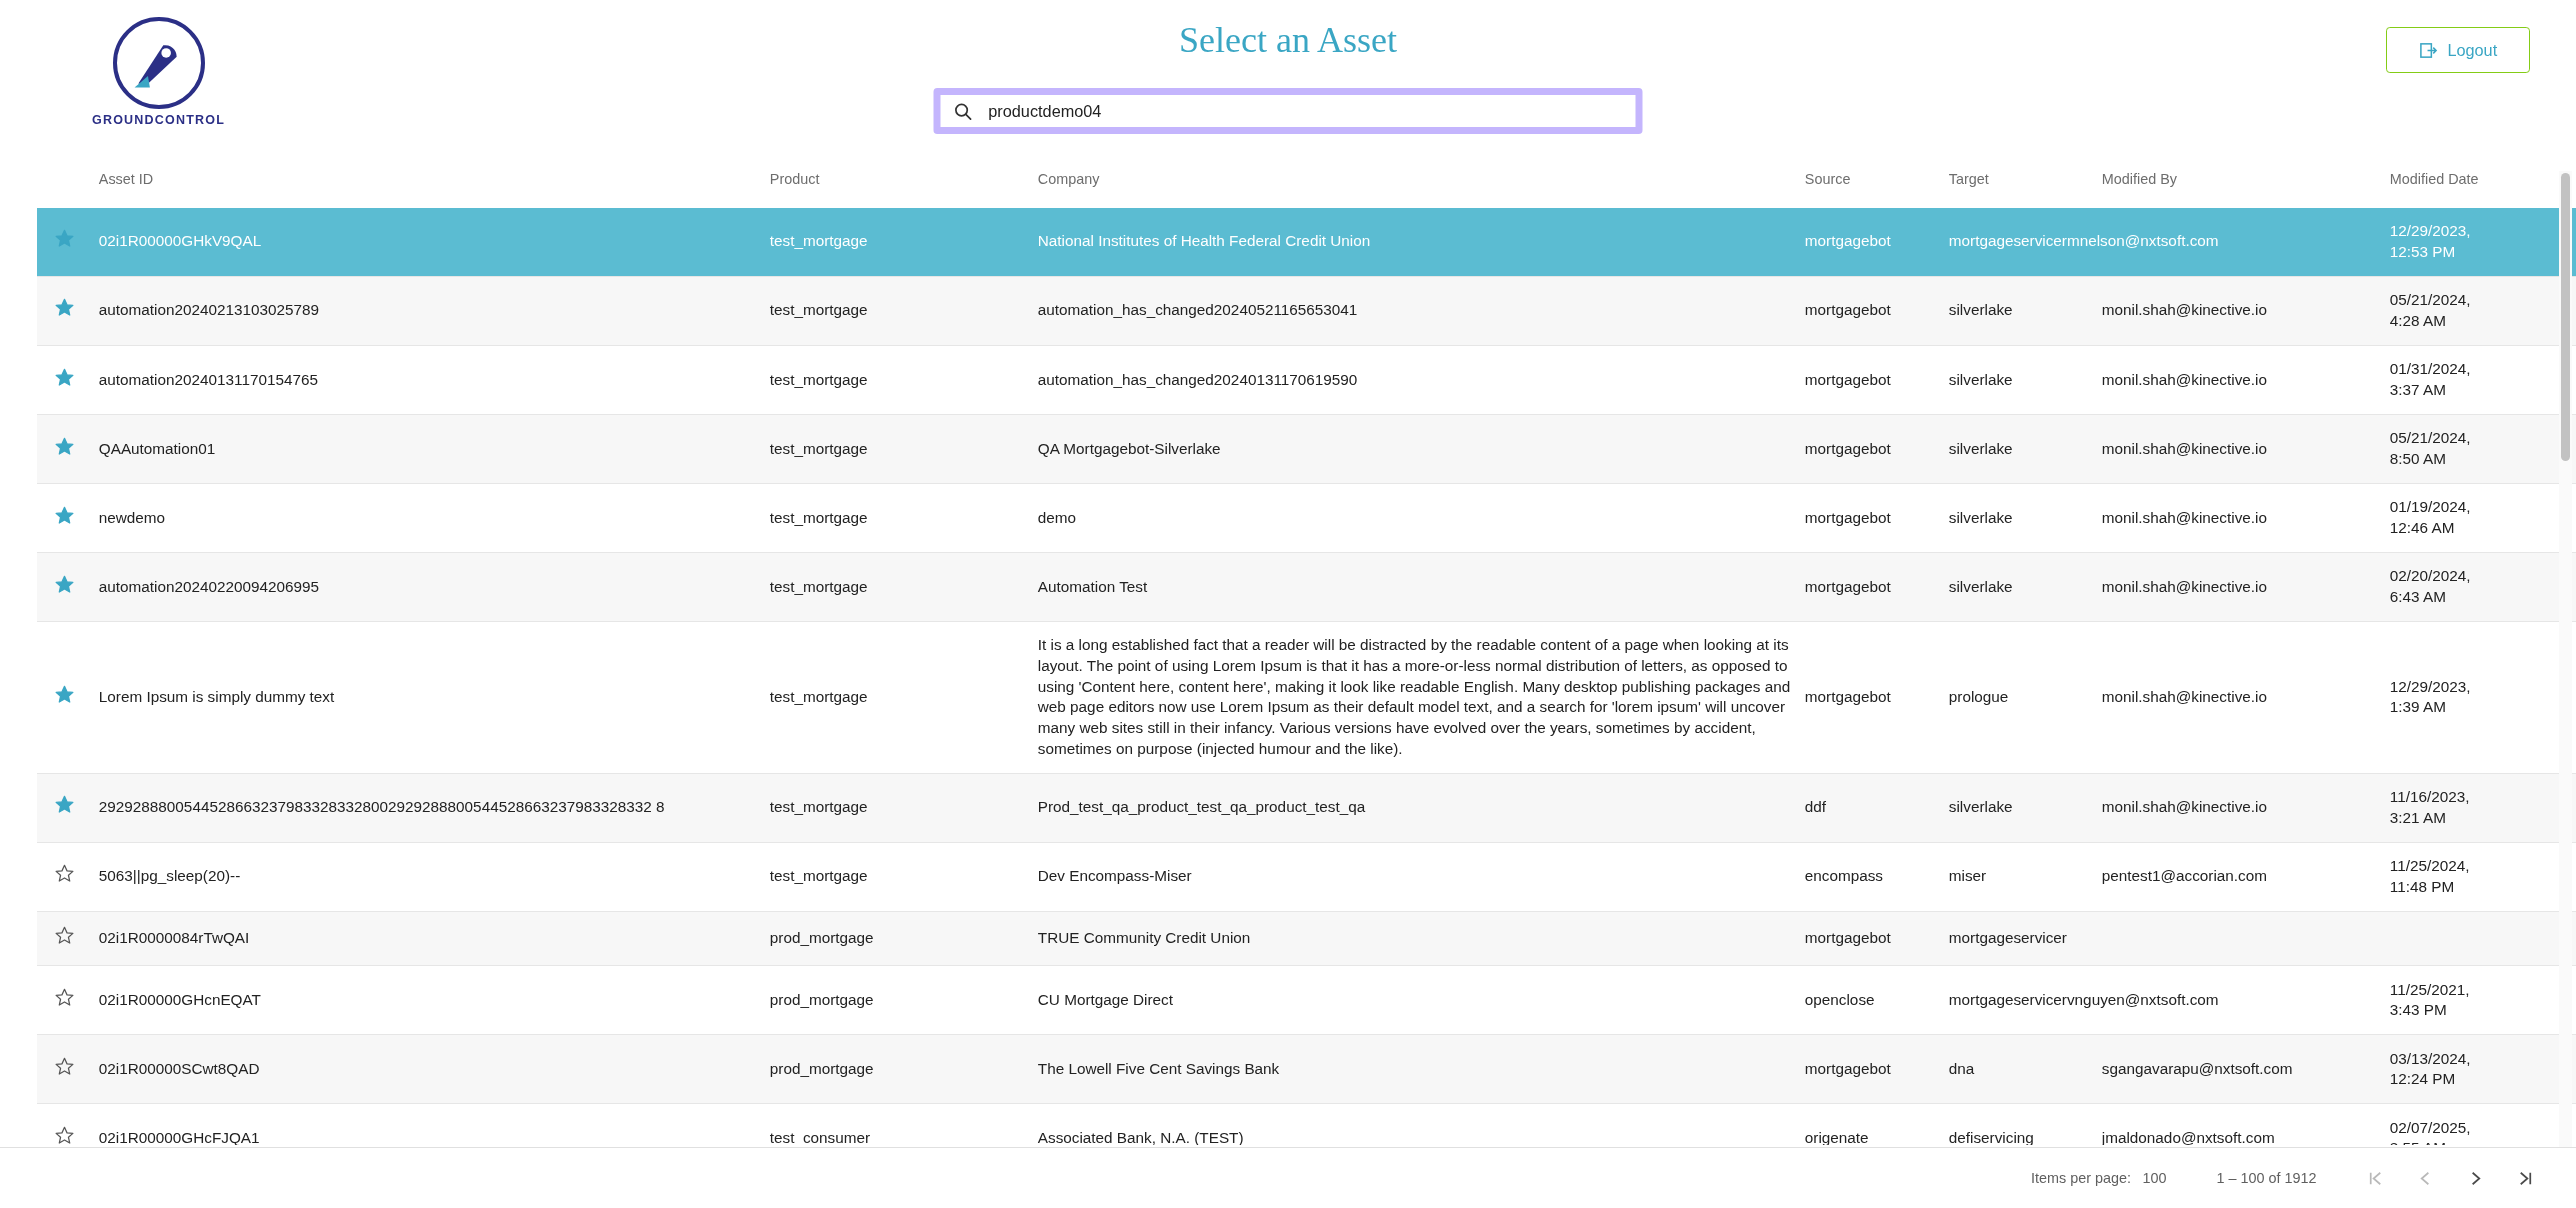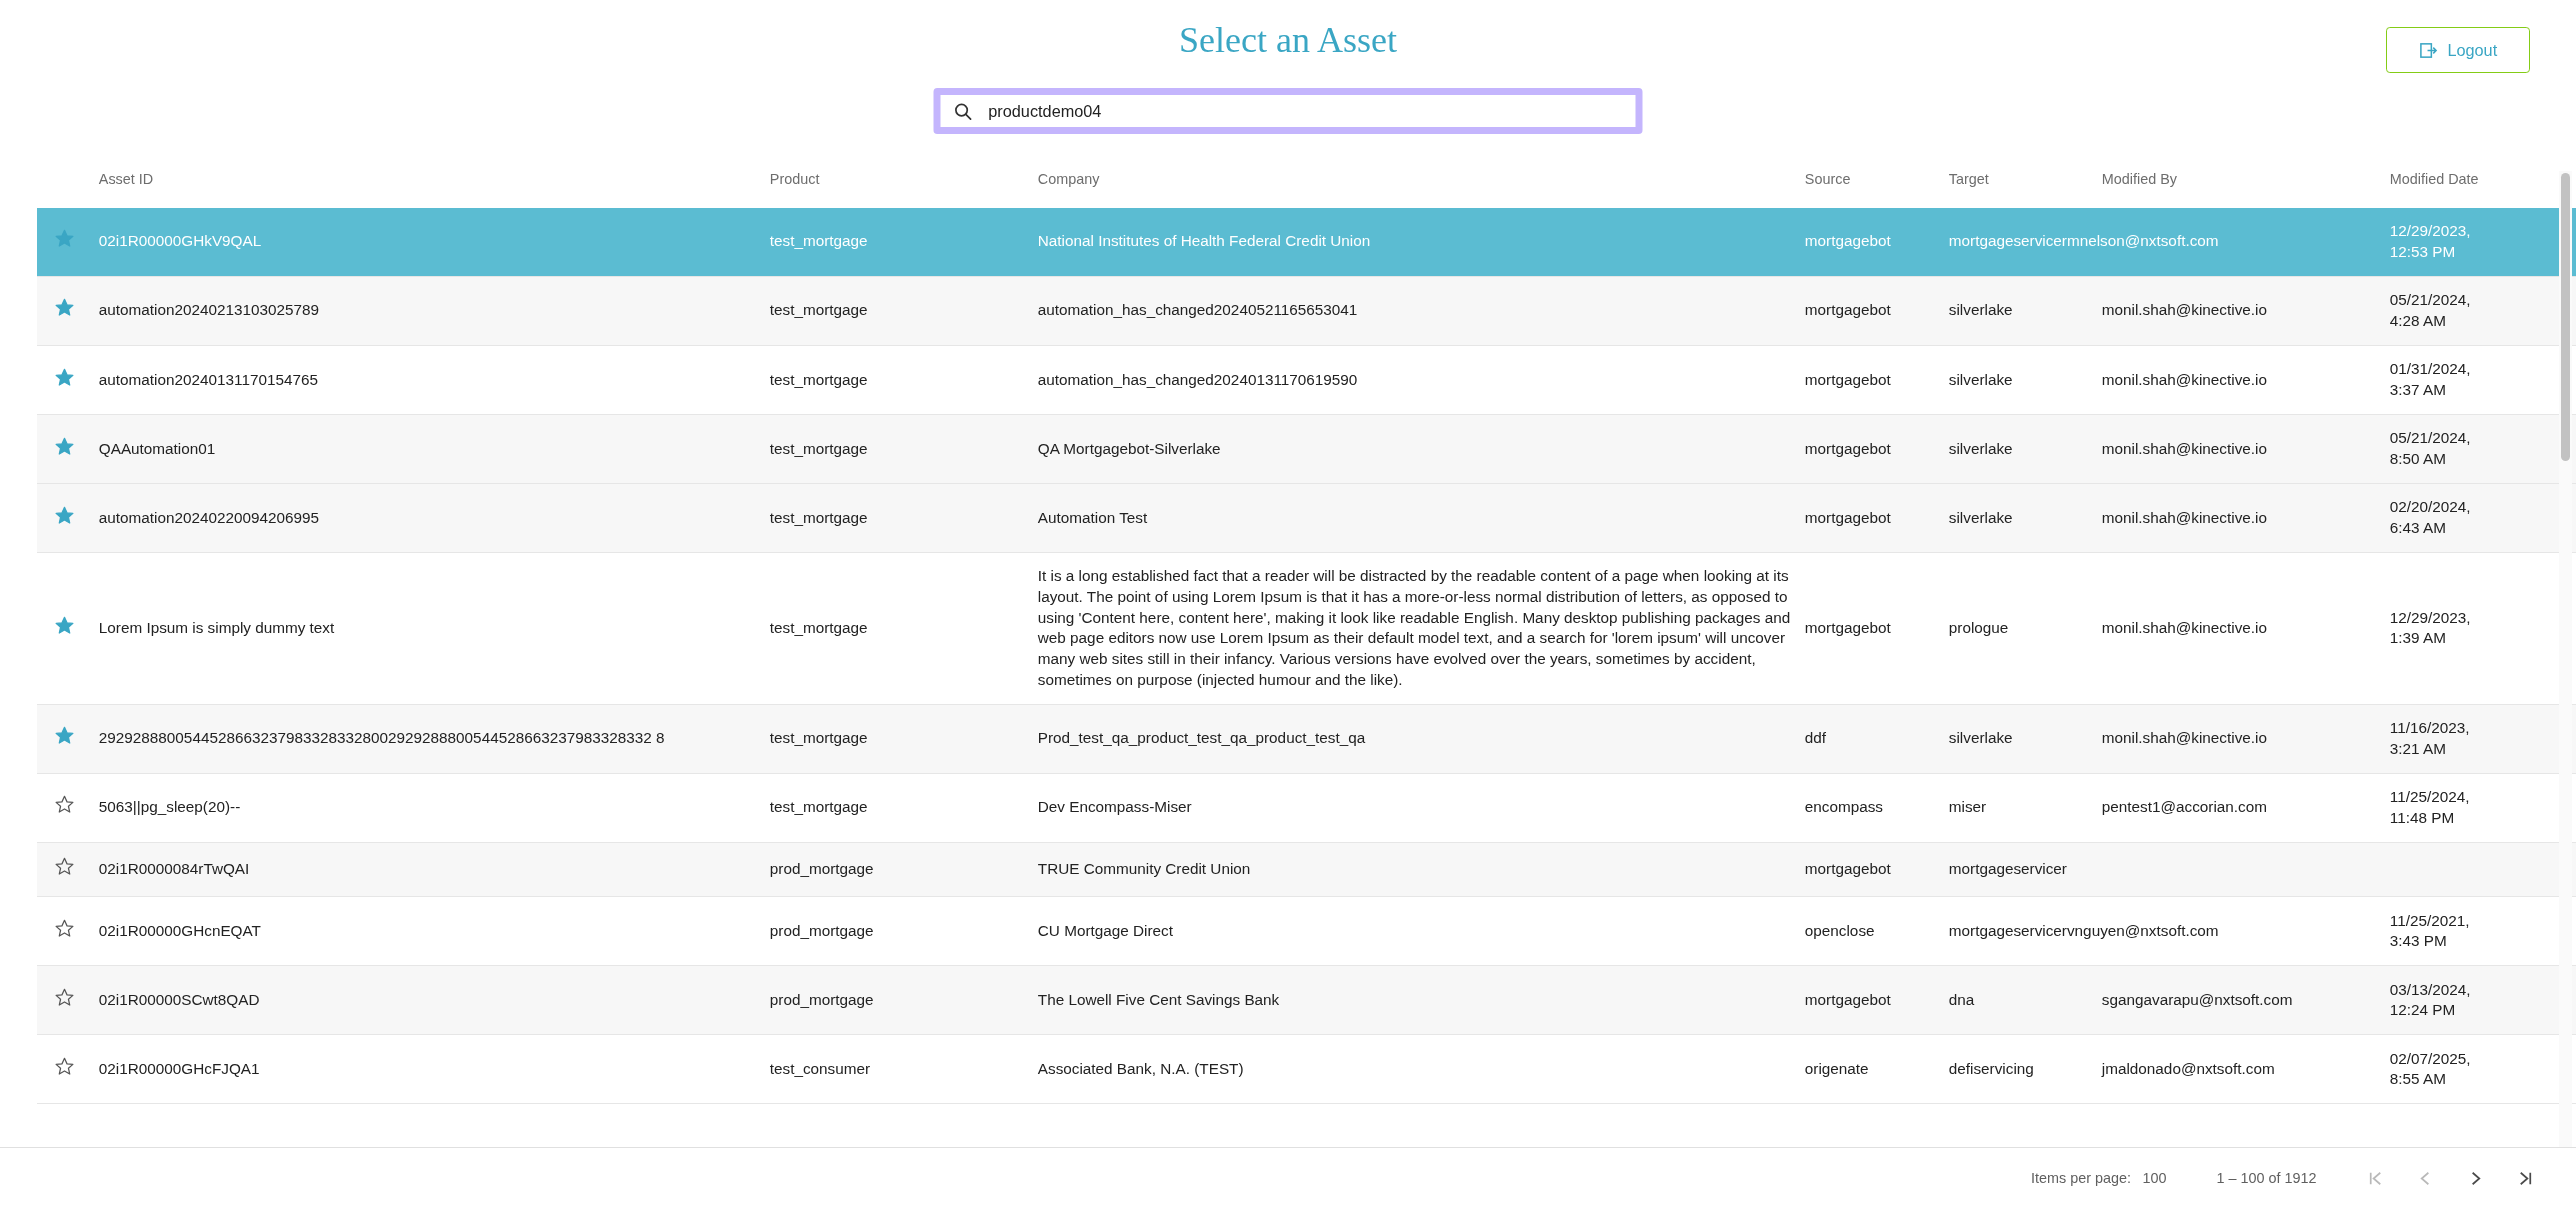--- a/index.html
+++ b/index.html
@@ -191,20 +191,30 @@
   .pg-btn.active { color: #4a4a4a; }
   .pg-btn.disabled { color: #b9b9b9; }
 </style>
 </head>
 <body>
 
 <div class="app">
 
   <div class="header">
 
+    <div class="logo">
+      <div class="logo-mark">
+        <svg width="67" height="67" viewBox="0 0 70 70" aria-hidden="true">
+          <path d="M14 56 L40 16 a12 12 0 0 1 14 12 L22 58 Z" fill="#2b2f86"></path>
+          <circle cx="43" cy="24" r="5" fill="#ffffff"></circle>
+          <path d="M10 60 L24 48 L26 60 Z" fill="#3aa6c4"></path>
+        </svg>
+      </div>
+      <div class="logo-text">GROUNDCONTROL</div>
+    </div>
 
     <div class="page-title">Select an Asset</div>
 
     <div class="logout-btn">
       <span class="ico">
         <svg width="19" height="19" viewBox="0 0 20 20" aria-hidden="true">
           <rect x="2" y="3" width="11" height="14" fill="none" stroke="#3aa6c4" stroke-width="1.6"></rect>
           <path d="M9 10 H18 M15 7 L18 10 L15 13" fill="none" stroke="#3aa6c4" stroke-width="1.6"></path>
         </svg>
       </span>
@@ -282,20 +292,33 @@
                 </svg></span></td>
             <td class="c-id">QAAutomation01</td>
             <td class="c-prod">test_mortgage</td>
             <td class="c-comp">QA Mortgagebot-Silverlake</td>
             <td class="c-src">mortgagebot</td>
             <td class="c-tgt">silverlake</td>
             <td class="c-mod">monil.shah@kinective.io</td>
             <td class="c-date date2">05/21/2024,
 8:50 AM</td>
           </tr>
+          <tr>
+            <td class="c-star"><span class="star"><svg width="21" height="21" viewBox="0 0 24 24" aria-hidden="true">
+                  <path d="M12 2.6 L14.9 9 L21.6 9.6 L16.5 14 L18 20.6 L12 17.1 L6 20.6 L7.5 14 L2.4 9.6 L9.1 9 Z" fill="#3aa6c4" stroke="#3aa6c4" stroke-width="1.4" stroke-linejoin="round"></path>
+                </svg></span></td>
+            <td class="c-id">newdemo</td>
+            <td class="c-prod">test_mortgage</td>
+            <td class="c-comp">demo</td>
+            <td class="c-src">mortgagebot</td>
+            <td class="c-tgt">silverlake</td>
+            <td class="c-mod">monil.shah@kinective.io</td>
+            <td class="c-date date2">01/19/2024,
+12:46 AM</td>
+          </tr>
           <tr class="row-alt">
             <td class="c-star"><span class="star"><svg width="21" height="21" viewBox="0 0 24 24" aria-hidden="true">
                   <path d="M12 2.6 L14.9 9 L21.6 9.6 L16.5 14 L18 20.6 L12 17.1 L6 20.6 L7.5 14 L2.4 9.6 L9.1 9 Z" fill="#3aa6c4" stroke="#3aa6c4" stroke-width="1.4" stroke-linejoin="round"></path>
                 </svg></span></td>
             <td class="c-id">automation20240220094206995</td>
             <td class="c-prod">test_mortgage</td>
             <td class="c-comp">Automation Test</td>
             <td class="c-src">mortgagebot</td>
             <td class="c-tgt">silverlake</td>
             <td class="c-mod">monil.shah@kinective.io</td>

